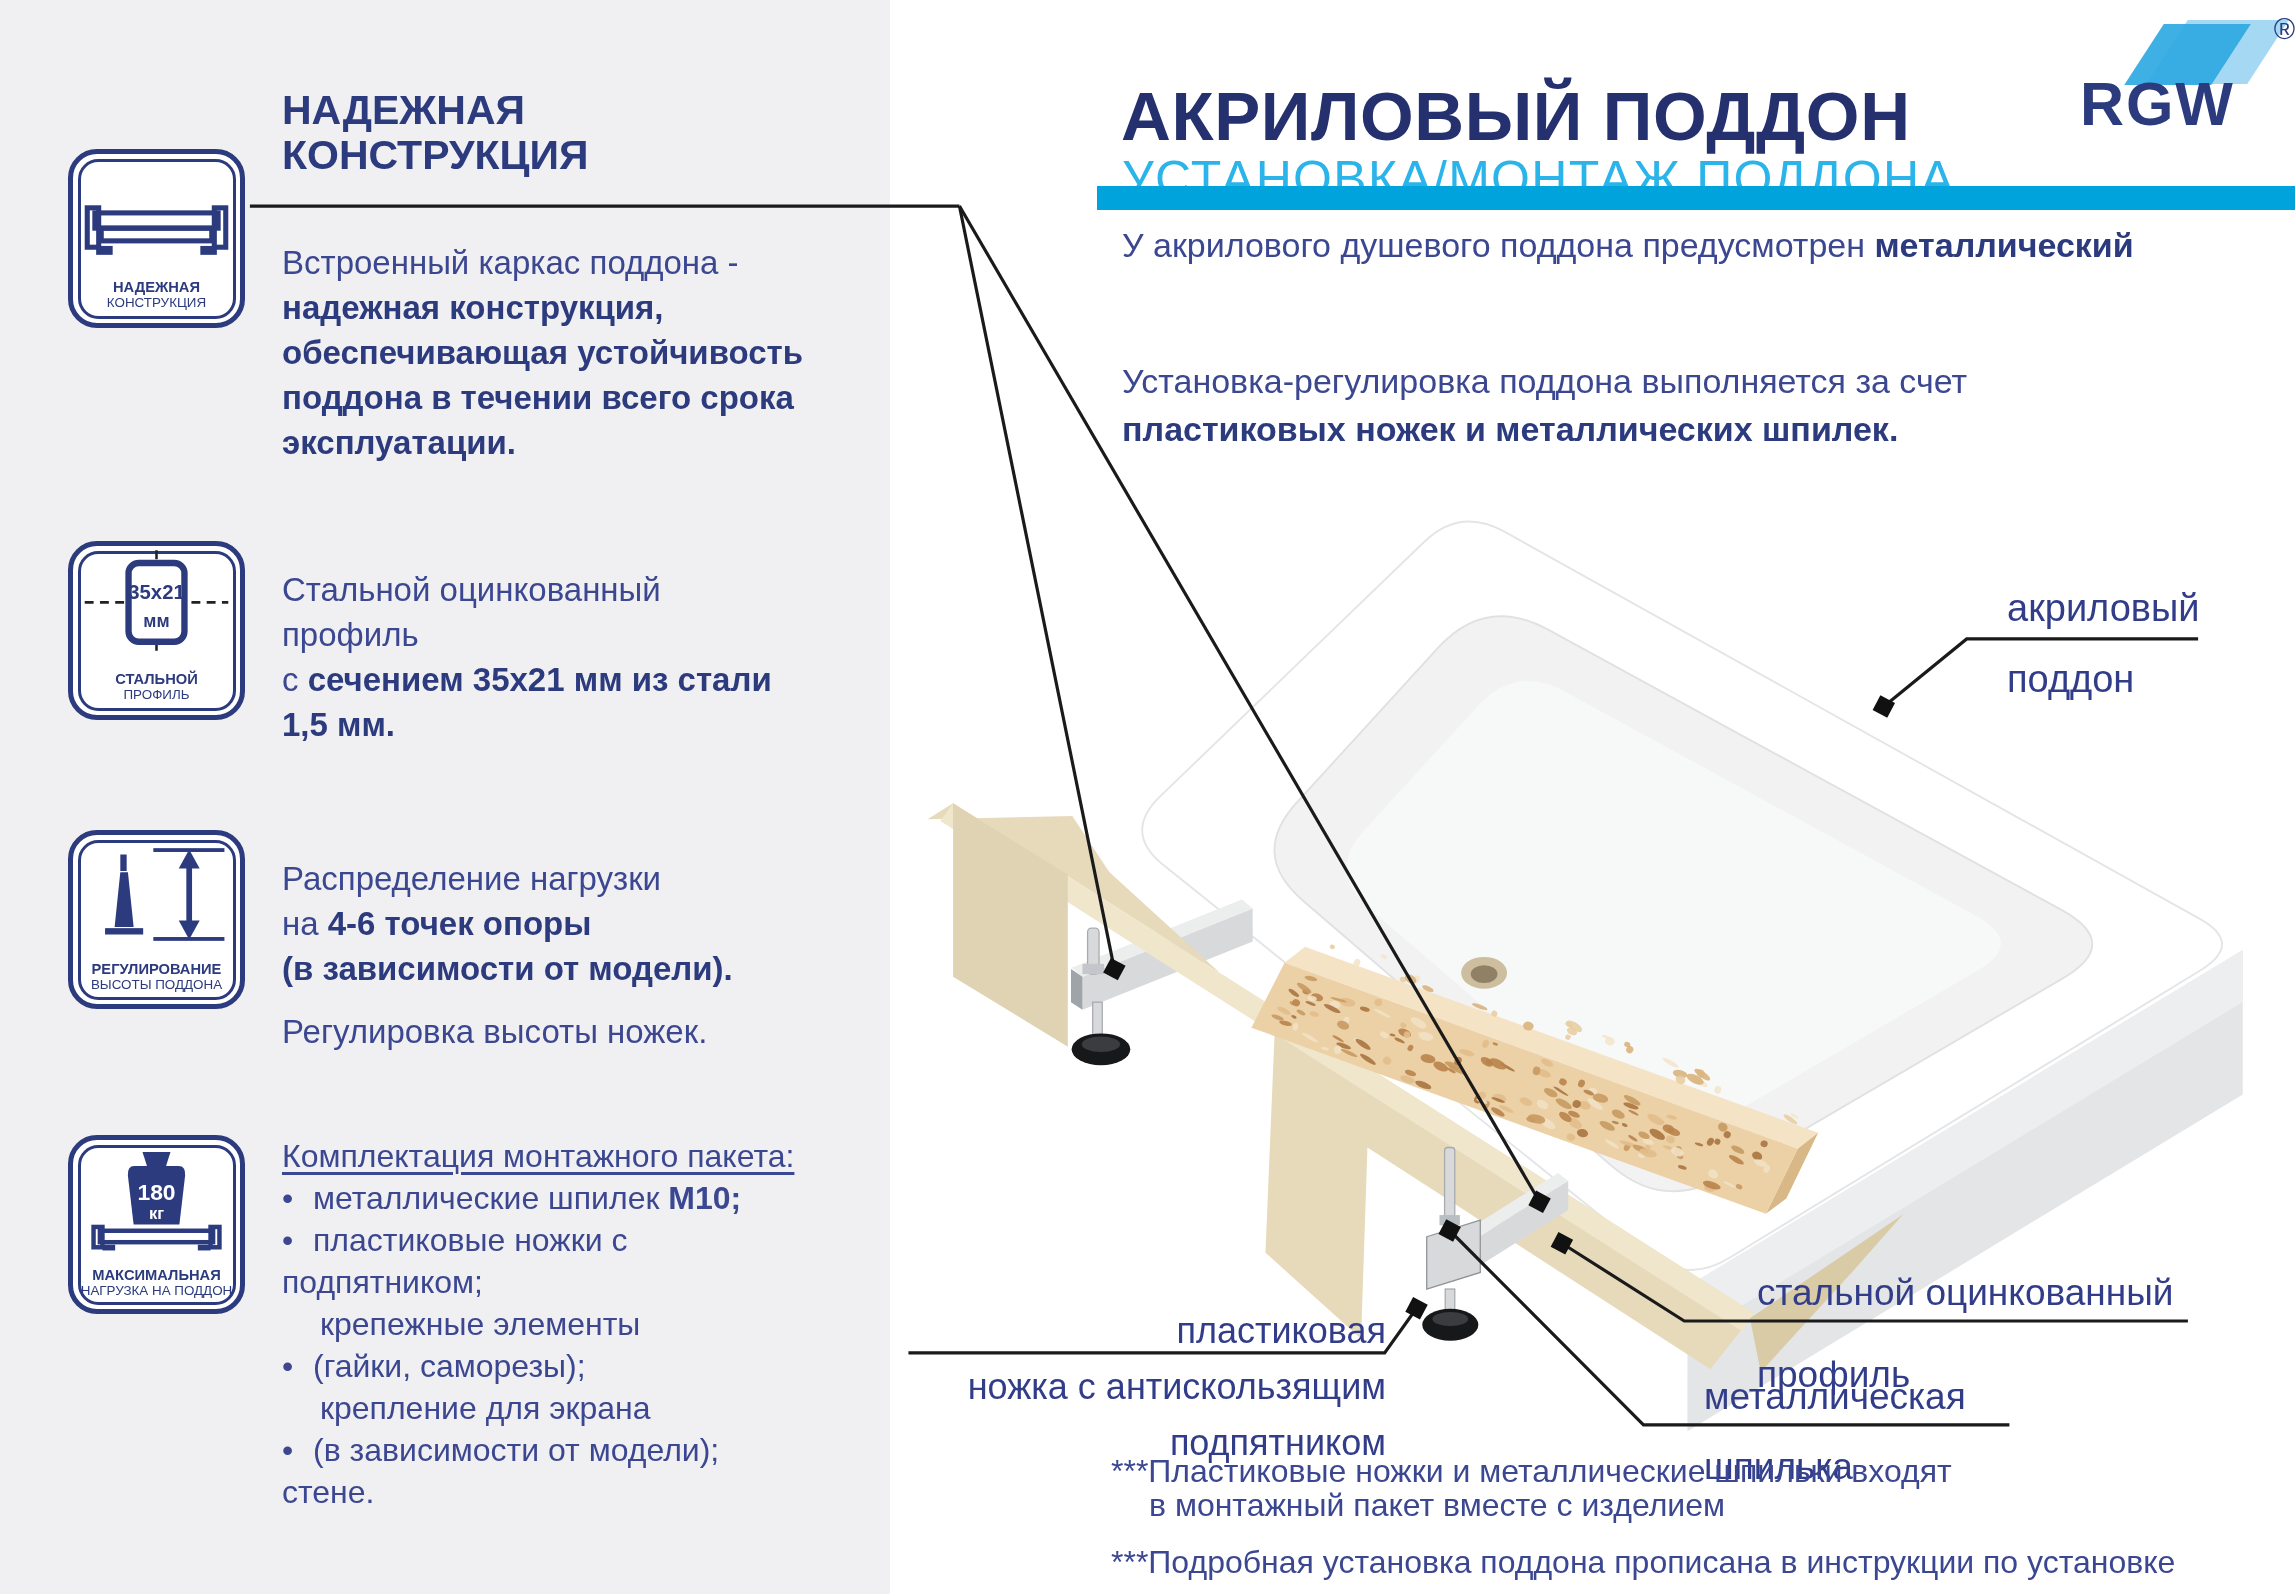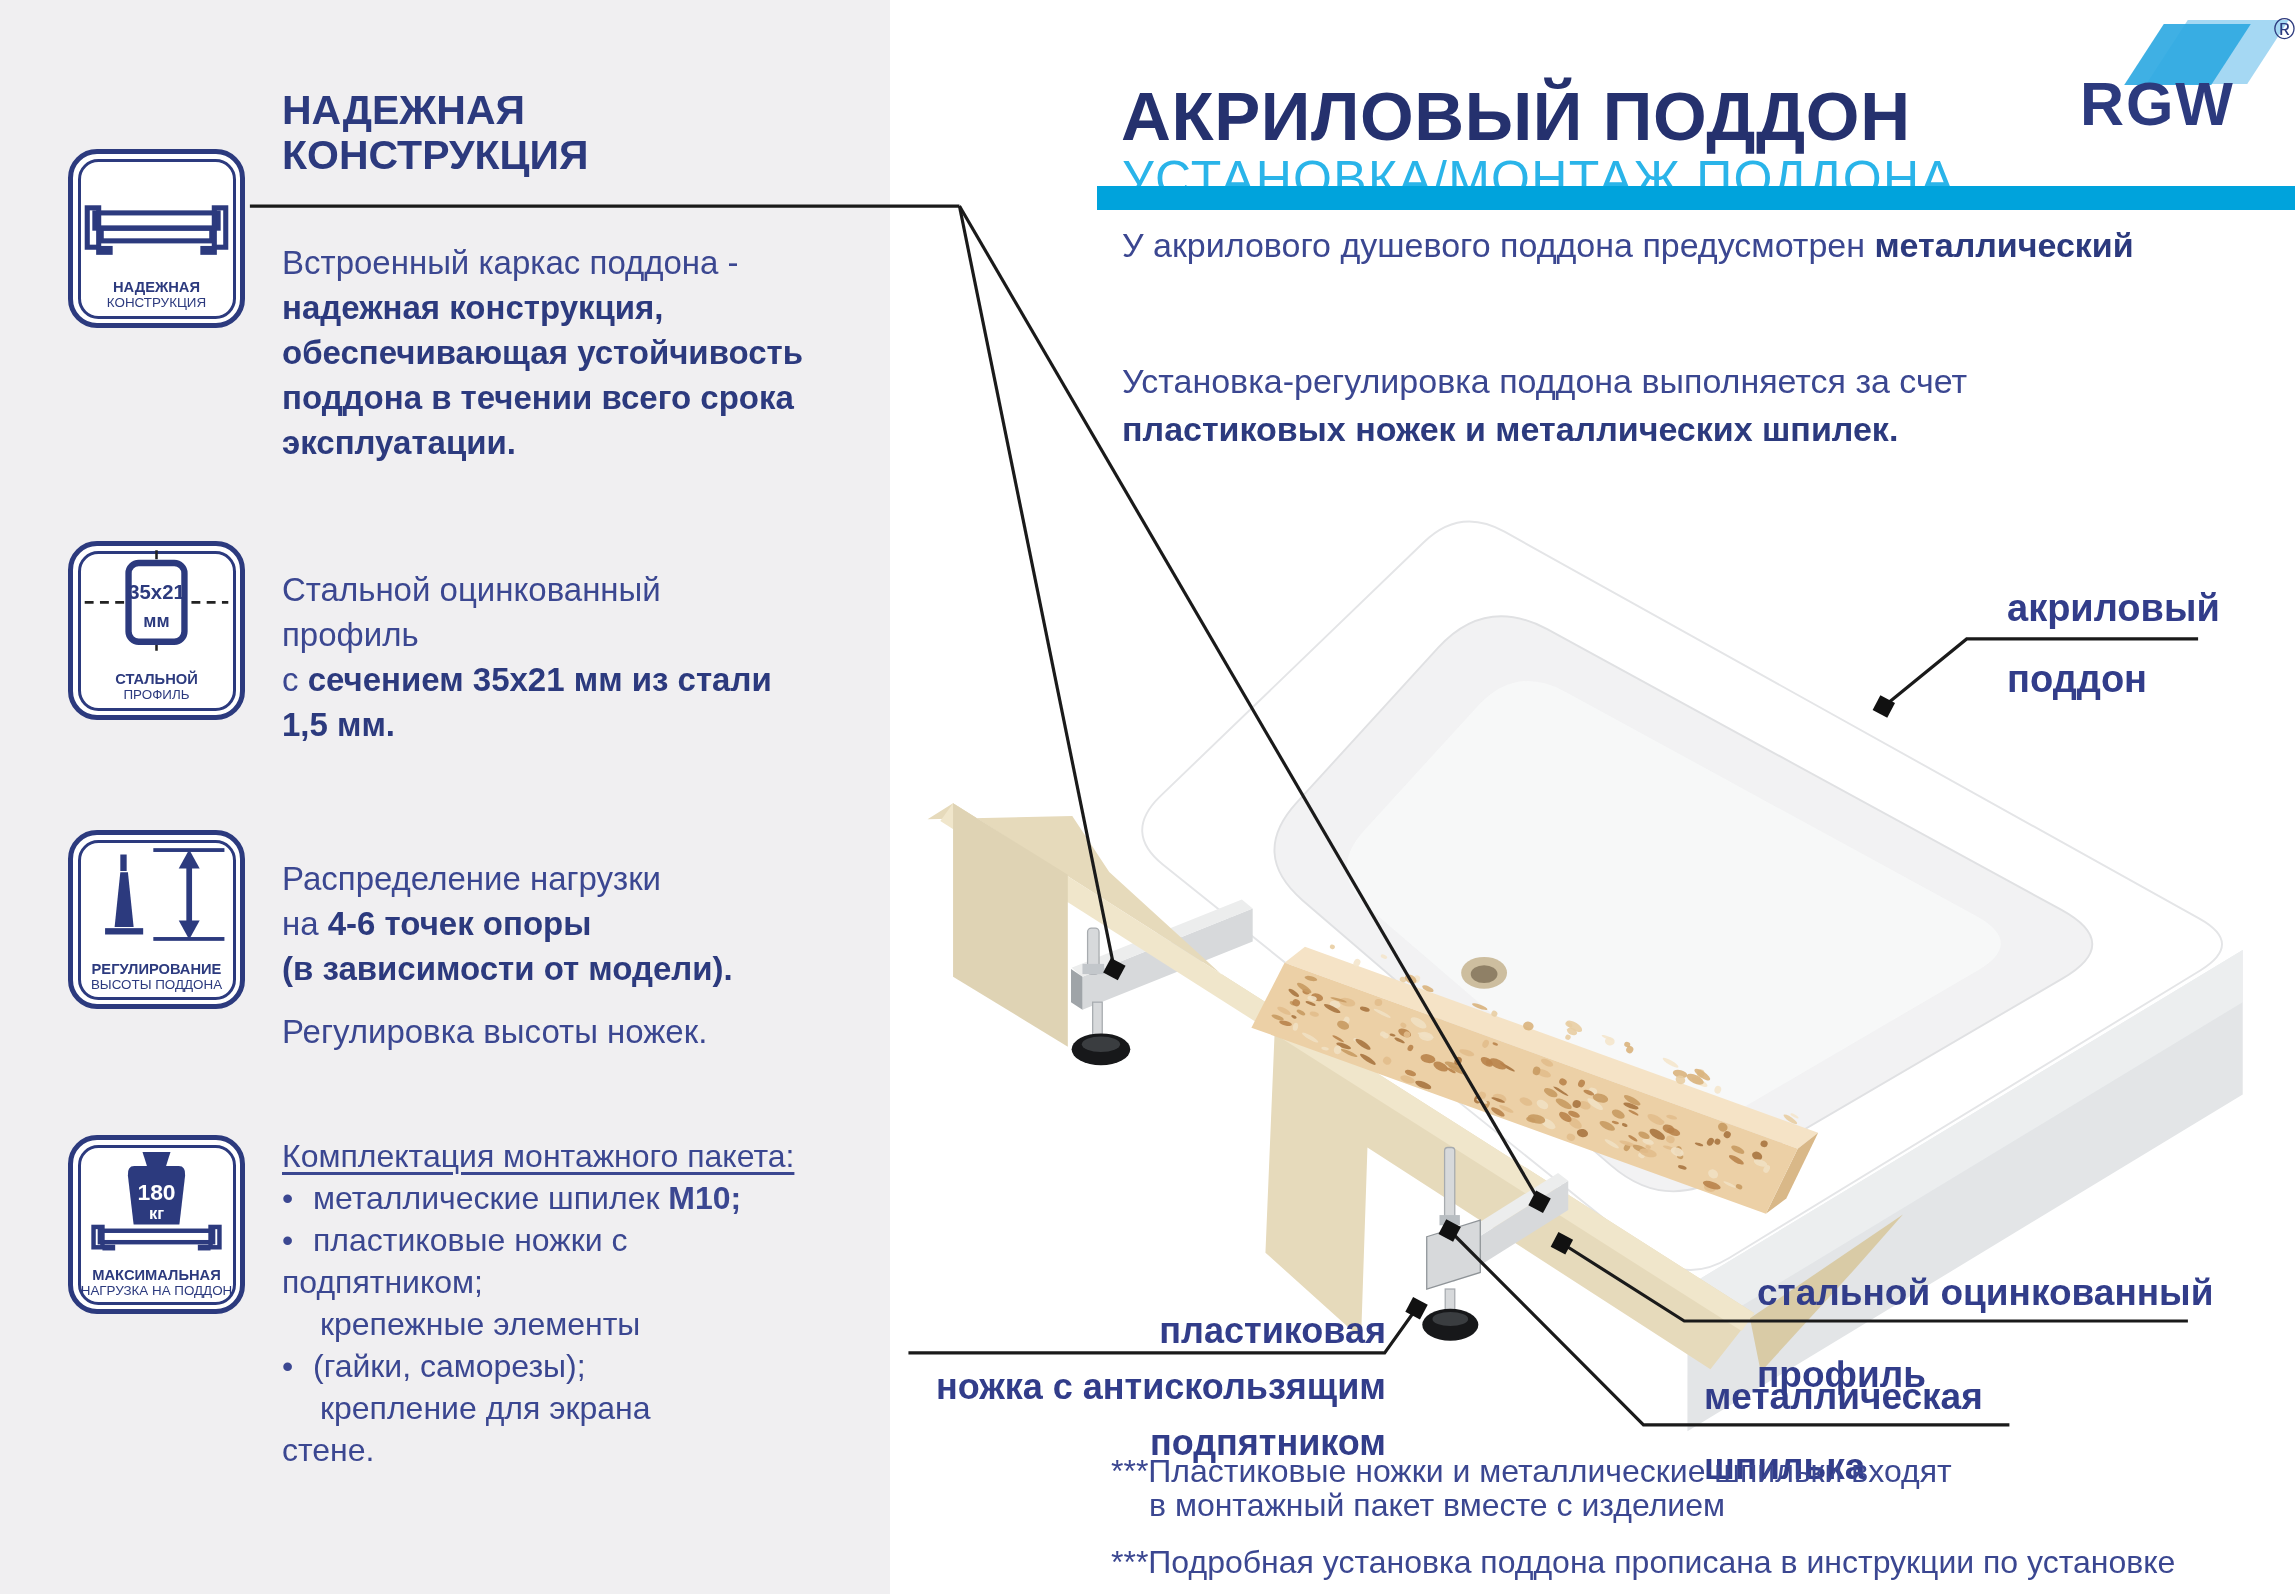--- a/index.html
+++ b/index.html
@@ -42,21 +42,21 @@
   
   #logo{left:2080px;top:16.6px;width:210px;height:134px;}
   #logo .mark-light{position:absolute;left:87px;top:3.8px;width:101px;height:64px;background:var(--logolight);transform:skewX(-33deg);}
   #logo .mark-blue{position:absolute;left:64px;top:7.7px;width:87px;height:61px;background:var(--logoblue);opacity:.92;transform:skewX(-33deg);}
   #logo .logo-text{position:absolute;left:0px;top:52px;font-size:61px;font-weight:bold;color:var(--navy);letter-spacing:1.9px;text-align:right;}
   #logo .reg{position:absolute;right:-5.1px;top:-3.8px;font-size:29px;color:var(--navy);}
   
   .intro{left:1122px;font-size:34px;line-height:48px;color:var(--ink);width:1173px;}
   .intro .b{font-weight:bold;color:var(--navy);}
   
-  .callout{font-weight:bold;color:var(--label);}
+  .callout{font-weight:normal;color:var(--label);}
   #co-acrylic{left:2007px;top:573px;font-size:38px;line-height:71px;}
   #co-steel{left:1757px;top:1252px;font-size:37px;line-height:82px;}
   #co-stud{left:1704px;top:1362px;font-size:37px;line-height:70px;}
   #co-foot{left:905px;top:1303px;width:481px;font-size:36px;line-height:56px;text-align:right;}
   
   #footnotes{left:1111px;top:1454px;font-size:32px;line-height:34px;color:var(--ink);}
   #footnotes .fn2{margin-top:23px;}
   svg{display:block;}
 </style>
 </head>
@@ -169,20 +169,21 @@
   </div>
 </div>
 <div class="abs list-body" style="left:282px;top:1135px;">
     <div class="ln"><span class="u">Комплектация монтажного пакета:</span></div>
     <div class="ln"><span class="bu">•</span><span>металлические шпилек </span><span class="b">М10;</span></div>
     <div class="ln"><span class="bu">•</span><span>пластиковые ножки с</span></div>
     <div class="ln"><span>подпятником;</span></div>
     <div class="ln ind"><span>крепежные элементы</span></div>
     <div class="ln"><span class="bu">•</span><span>(гайки, саморезы);</span></div>
     <div class="ln ind"><span>крепление для экрана</span></div>
+    <div class="ln"><span class="bu">•</span><span>(в зависимости от модели);</span></div>
     <div class="ln"><span>стене.</span></div>
   </div>
 
 <div class="abs" id="page-title">АКРИЛОВЫЙ ПОДДОН</div>
 <div class="abs" id="page-subtitle">УСТАНОВКА/МОНТАЖ ПОДДОНА</div>
 <div class="abs" id="title-bar"></div>
 
 <div class="abs" id="logo">
   <div class="mark-light"></div>
   <div class="mark-blue"></div>

